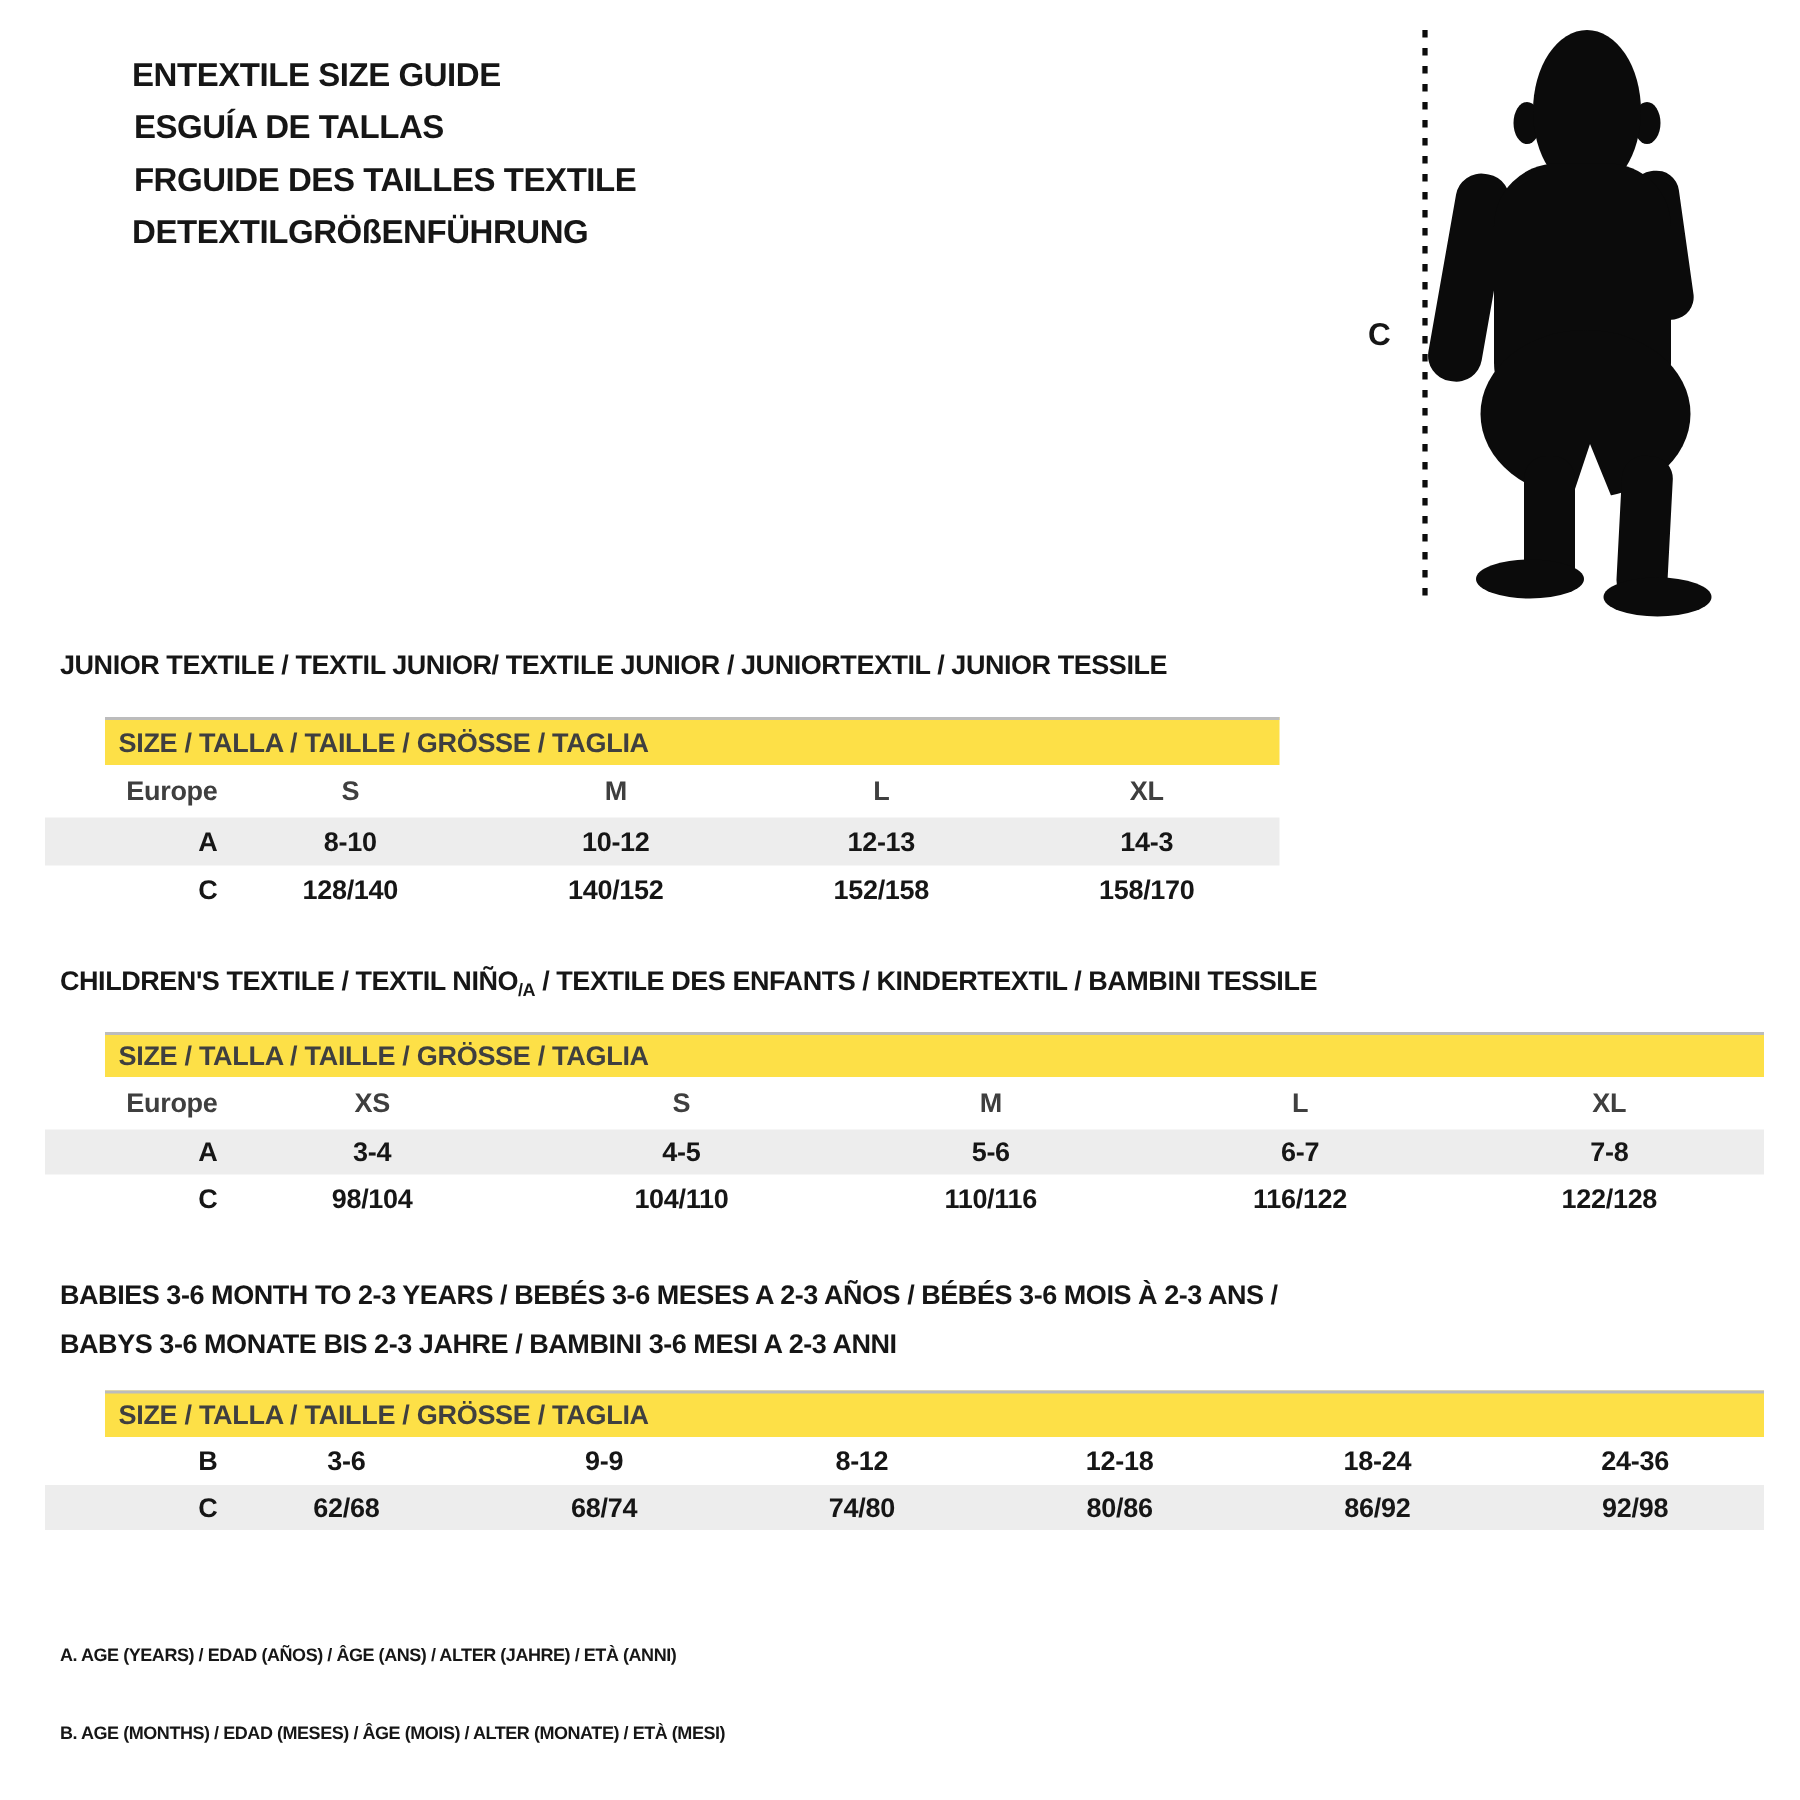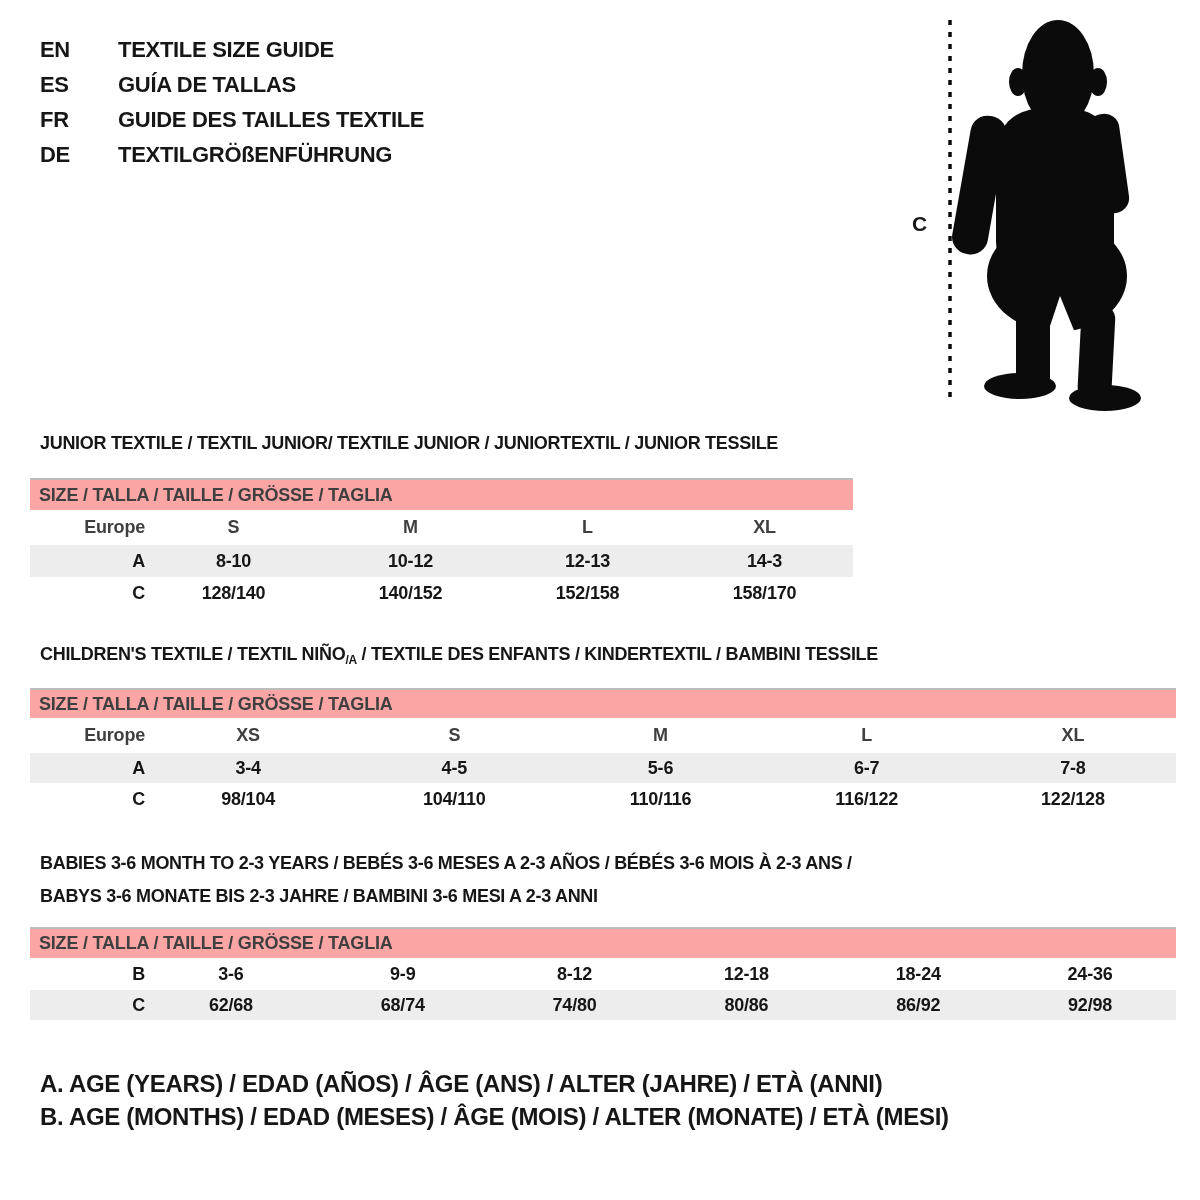--- a/index.html
+++ b/index.html
@@ -2,51 +2,51 @@
 <html><head>
 <meta charset="utf-8">
 <style>
   html,body{margin:0;padding:0;background:#fff;}
   .page{
     position:relative;width:1200px;height:1200px;background:#ffffff;
     font-family:"Liberation Sans",sans-serif;color:#161616;overflow:hidden;
     -webkit-font-smoothing:antialiased;
   }
   
-  .langs{position:absolute;left:40px;top:33px;}
+  .langs{position:absolute;left:40px;top:33px;text-align:right;}
   .lang-row{display:flex;height:34.8px;align-items:center;}
   .lang-code{width:78px;font-size:22px;font-weight:bold;letter-spacing:-0.3px;}
   .lang-label{font-size:22px;font-weight:bold;letter-spacing:-0.3px;}
   
   .figure-svg{position:absolute;left:940px;top:14px;}
   .measure-c{position:absolute;left:912px;top:212px;font-size:21px;font-weight:bold;}
   
   .section-title{position:absolute;left:40px;font-size:18px;font-weight:bold;letter-spacing:-0.3px;white-space:nowrap;}
   .sub{font-size:12px;vertical-align:-4px;font-weight:bold;}
   .two-line{line-height:32.5px;}
   
   .sizetable{position:absolute;left:30px;}
   .thead{
-    background:#fca5a5;border-top:2px solid #bcbcbc;
+    background:#fde047;border-top:2px solid #bcbcbc;
     color:#3f3f3f;font-size:18px;font-weight:bold;letter-spacing:-0.2px;
-    display:flex;align-items:center;padding-left:9px;box-sizing:border-box;
+    display:flex;align-items:center;padding-left:9px;box-sizing:border-box;margin-left:40px;
   }
   .trow{display:grid;align-items:center;}
   .cell{font-size:18px;font-weight:bold;text-align:center;letter-spacing:-0.2px;}
   .cell.lbl{text-align:right;padding-left:9px;}
   .row-europe .cell{color:#3f3f3f;}
   .row-stripe{background:#ededed;}
   .cols4{grid-template-columns:115px repeat(4,1fr);}
   .cols5{grid-template-columns:115px repeat(5,1fr);}
   .cols6{grid-template-columns:115px repeat(6,1fr);}
   .w-junior{width:823px;}
   .w-full{width:1146px;}
   
   .legend{position:absolute;left:40px;top:1068px;}
-  .legend-line{font-size:24px;font-weight:bold;letter-spacing:-0.3px;line-height:32.5px;white-space:nowrap;}
+  .legend-line{font-size:12px;font-weight:bold;letter-spacing:-0.3px;line-height:32.5px;white-space:nowrap;margin-top:19px;}
 </style>
 </head>
 <body>
 
 <div class="page">
 
   <div class="langs">
     <div class="lang-row">
       <span class="lang-code">EN</span>
       <span class="lang-label">TEXTILE SIZE GUIDE</span>

